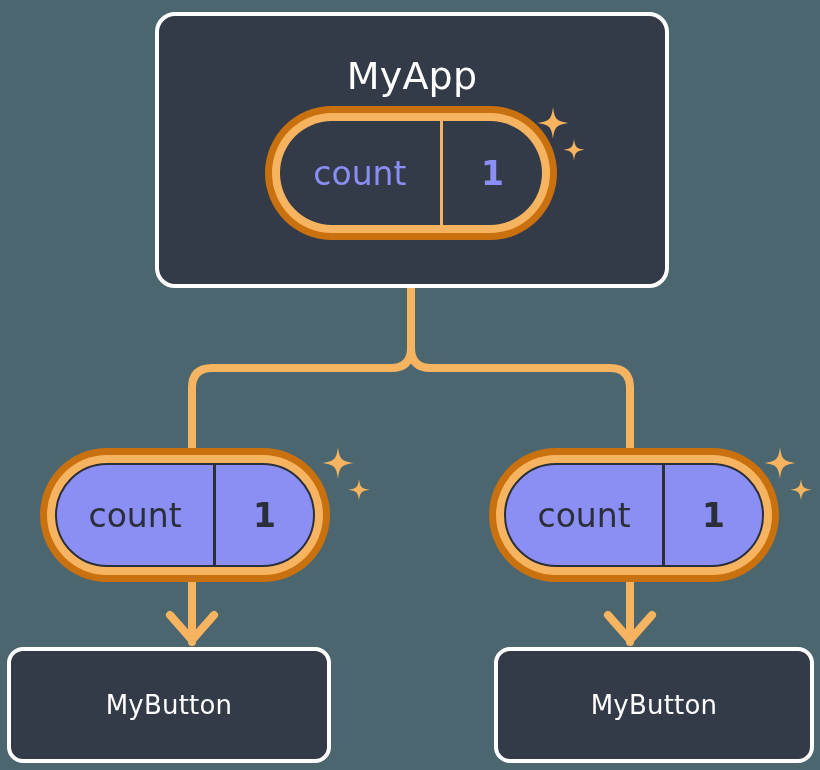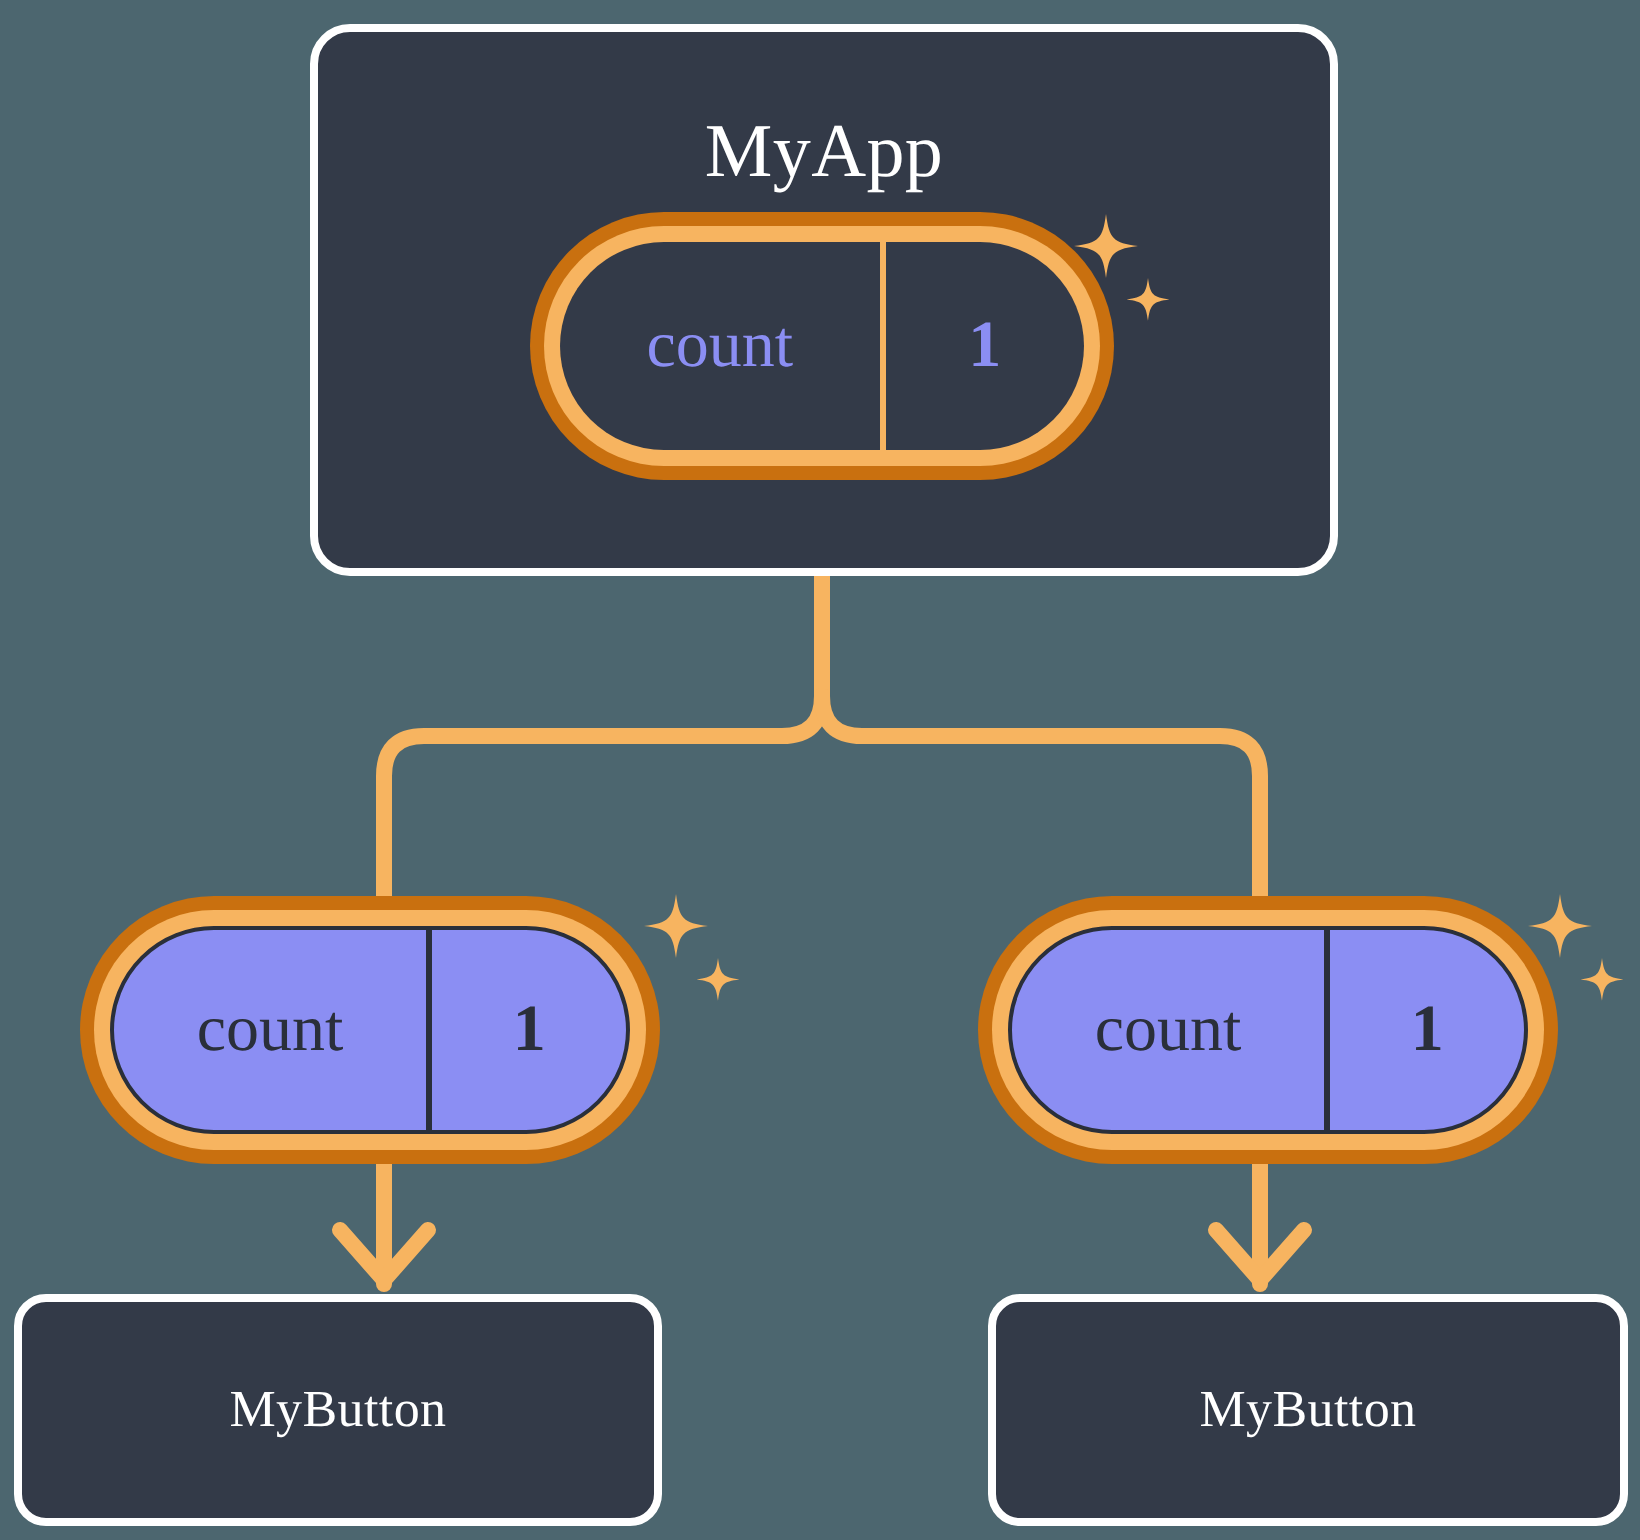--- a/index.html
+++ b/index.html
@@ -14,21 +14,20 @@
     overflow: hidden;
     position: relative;
   }
 
   #stage {
     position: absolute;
     left: 0;
     top: 0;
     width: 692px;
     height: 770px;
-    font-family: Liberation Serif, serif;
   }
 
   
   #wires {
     position: absolute;
     left: 0;
     top: 0;
     width: 820px;
     height: 770px;
     z-index: 1;

